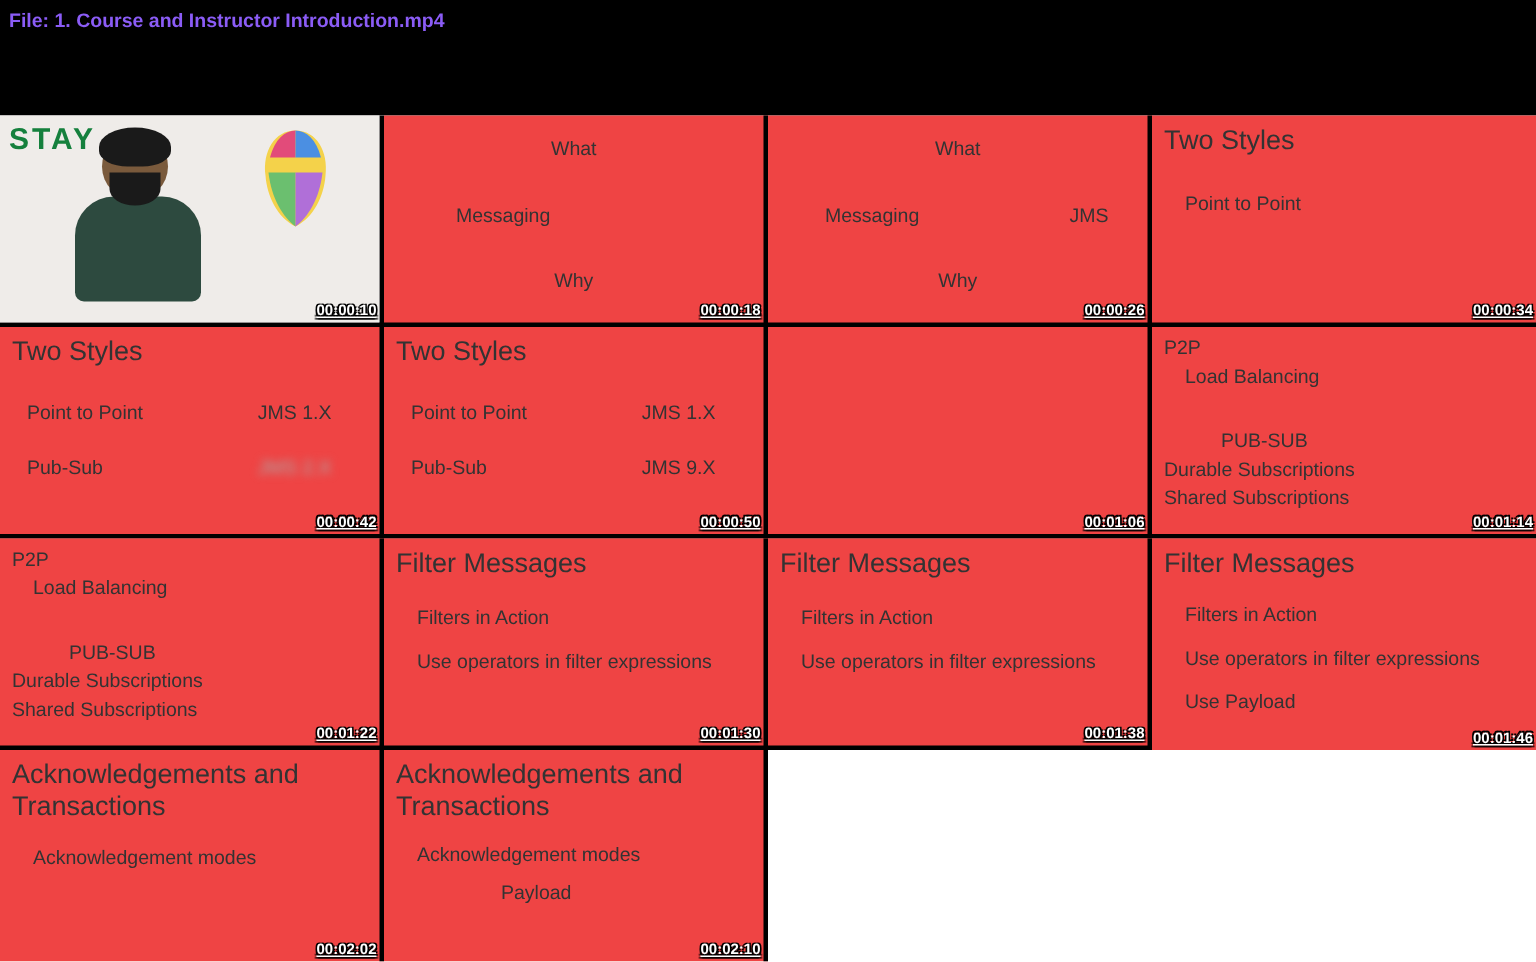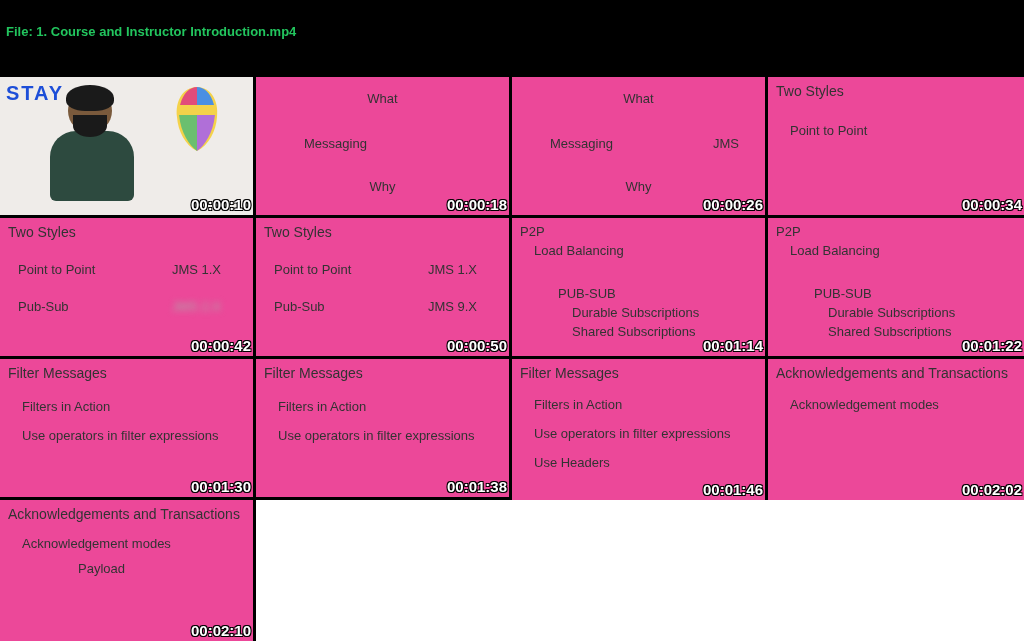--- a/index.html
+++ b/index.html
@@ -5,74 +5,75 @@
   * { margin: 0; padding: 0; box-sizing: border-box; }
   body {
     width: 1024px;
     height: 641px;
     background: #fff;
     font-family: Arial, Helvetica, sans-serif;
     overflow: hidden;
   }
   .header {
     background: #000;
-    color: #22c55e;
+    color: #8b5cf6;
     font-family: "Comic Sans MS", "Arial", sans-serif;
     font-weight: bold;
     font-size: 13px;
-    padding: 23px 6px 4px;
+    padding: 5px 6px 4px;
     line-height: 1.35;
     height: 77px;
   }
   .header .line { white-space: nowrap; display: block; }
   .grid {
     display: grid;
     grid-template-columns: repeat(4, 1fr);
     grid-template-rows: repeat(4, 1fr);
     height: 564px;
   }
   .cell {
     position: relative;
     border-right: 3px solid #000;
     border-bottom: 3px solid #000;
     font-family: Arial, Helvetica, sans-serif;
     color: #222;
     font-size: 13px;
     padding: 6px 8px;
     overflow: hidden;
-    background: #ec4899;
+    background: #ef4444;
   }
   .cell:nth-child(4n) { border-right: none; }
   .cell.row4 { border-bottom: none; }
   .timestamp {
     position: absolute;
     right: 2px;
     bottom: 2px;
     font-family: "Comic Sans MS", sans-serif;
     font-weight: bold;
-    font-size: 15px;
+    font-size: 10px;
     color: #fff;
     text-shadow: -1px -1px 0 #000, 1px -1px 0 #000, -1px 1px 0 #000, 1px 1px 0 #000;
     letter-spacing: 0;
+    text-decoration: underline;
   }
   .thumb1 {
     padding: 0;
     background: #e8e5e4;
   }
   .thumb1 .poster {
     position: absolute; left: 0; top: 0; right: 0; bottom: 0;
     background: #efece9;
   }
   .thumb1 .stay {
     position: absolute; top: 5px; left: 6px;
     font-family: Arial, sans-serif;
     font-weight: 900;
     font-size: 20px;
     letter-spacing: 2px;
-    color: #1d4ed8;
+    color: #15803d;
   }
   .thumb1 .person {
     position: absolute;
     left: 50px; top: 12px;
     width: 80px; height: 125px;
   }
   .thumb1 .person .head {
     width: 44px; height: 44px; border-radius: 50%;
     background: #7a5a3c;
     margin: 0 auto;
@@ -93,24 +94,24 @@
     background: #2d4a3f;
     border-radius: 26px 26px 6px 6px;
     margin: -2px auto 0;
   }
   .thumb1 .jobs {
     position: absolute; right: 24px; top: 4px;
     width: 64px; height: 90px;
   }
   .thumb1 .jobs svg { width: 100%; height: 100%; }
   .txt { color: #333; }
-  .title { font-size: 14px; }
+  .title { font-size: 18px; }
   .indent1 { margin-left: 14px; }
   .indent2 { margin-left: 38px; }
-  .indent3 { margin-left: 52px; }
+  .indent3 { }
   .blur {
     filter: blur(3px);
     color: #aaa;
   }
   .center { text-align: center; }
   .anatomy-svg { width: 100%; height: 100%; position:absolute; inset:0; }
   .anatomy-svg text { font-family: Arial; font-size: 13px; fill: #333; }
   .anatomy-svg line { stroke: #222; stroke-width: 1; }
 </style>
 </head>
@@ -188,20 +189,23 @@
       <span class="txt">JMS 1.X</span>
     </div>
     <div style="display:flex; justify-content:space-between; margin-top:22px; padding:0 24px 0 10px;">
       <span class="txt">Pub-Sub</span>
       <span class="txt">JMS 9.X</span>
     </div>
     <div class="timestamp">00:00:50</div>
   </div>
 
 
+  <div class="cell">
+    <div class="timestamp">00:01:06</div>
+  </div>
 
   <div class="cell">
     <div class="txt">P2P</div>
     <div class="txt indent1" style="margin-top:4px;">Load Balancing</div>
     <div class="txt indent2" style="margin-top:28px;">PUB-SUB</div>
     <div class="txt indent3" style="margin-top:4px;">Durable Subscriptions</div>
     <div class="txt indent3" style="margin-top:4px;">Shared Subscriptions</div>
     <div class="timestamp">00:01:14</div>
   </div>
 
@@ -225,21 +229,21 @@
     <div class="title txt">Filter Messages</div>
     <div class="txt indent1" style="margin-top:18px;">Filters in Action</div>
     <div class="txt indent1" style="margin-top:14px;">Use operators in filter expressions</div>
     <div class="timestamp">00:01:38</div>
   </div>
 
   <div class="cell row4">
     <div class="title txt">Filter Messages</div>
     <div class="txt indent1" style="margin-top:16px;">Filters in Action</div>
     <div class="txt indent1" style="margin-top:14px;">Use operators in filter expressions</div>
-    <div class="txt indent1" style="margin-top:14px;">Use Headers</div>
+    <div class="txt indent1" style="margin-top:14px;">Use Payload</div>
     <div class="timestamp">00:01:46</div>
   </div>
 
 
   <div class="cell row4">
     <div class="title txt">Acknowledgements and Transactions</div>
     <div class="txt indent1" style="margin-top:16px;">Acknowledgement modes</div>
     <div class="timestamp">00:02:02</div>
   </div>
 

